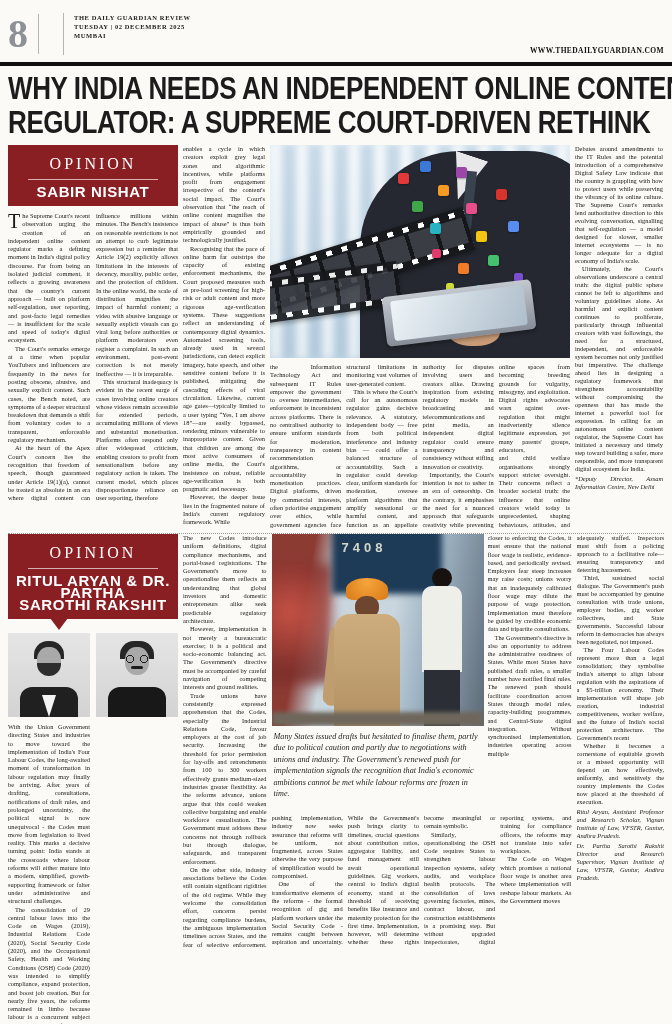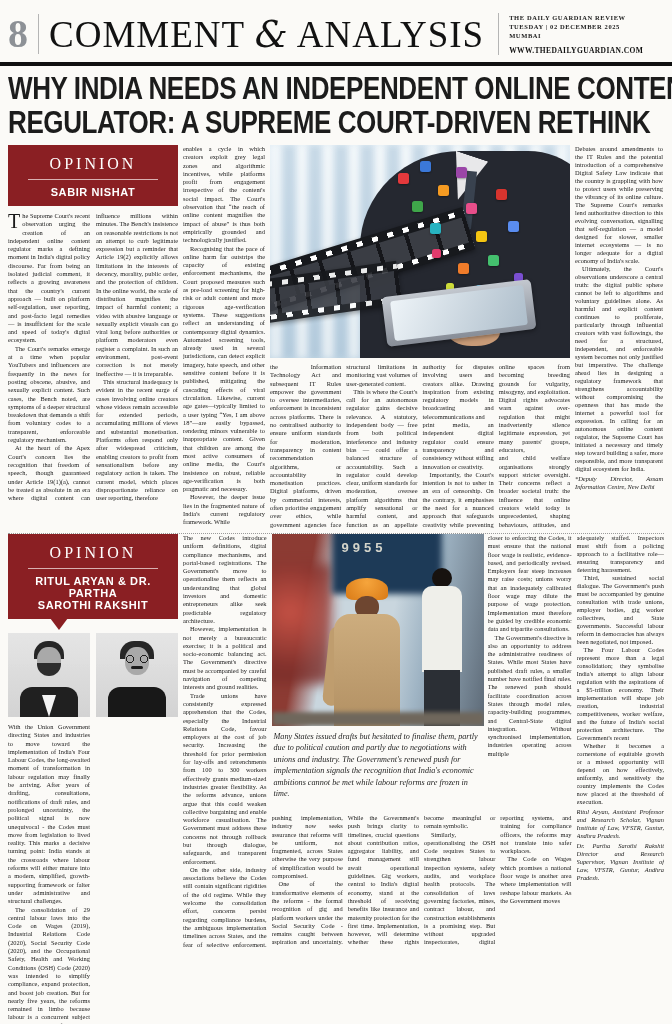--- a/index.html
+++ b/index.html
@@ -9,38 +9,38 @@
     font-family:"Liberation Serif", serif; color:#1a1a1a; position:relative; overflow:hidden;
   }
   
   .hdr { height:62px; display:flex; align-items:center; padding:6px 8px 0 8px; }
   .pageno { font-size:40px; font-weight:bold; color:#8d9196; line-height:40px; padding-right:8px; }
   .vrule { width:1px; height:40px; background:#b5b5b5; margin:0 10px 0 2px; }
   .section-title { font-size:37px; letter-spacing:1px; color:#121212; white-space:nowrap; }
   .section-title .amp { font-style:italic; font-family:"DejaVu Serif", serif; }
   .mast { margin-left:14px; border-left:1px solid #b5b5b5; padding-left:10px; flex:1; }
   .mast .l { font-size:6.5px; font-weight:bold; letter-spacing:.6px; color:#222; line-height:9px; }
-  .website { font-size:7.5px; font-weight:bold; letter-spacing:.4px; color:#111; margin-top:6px; }
+  .website { text-align:right; font-size:7.5px; font-weight:bold; letter-spacing:.4px; color:#111; margin-top:6px; }
   .blackbar { height:4px; background:#101010; margin:0; }
   
   .h1wrap { padding:6px 8px 5px 8px; }
   .h1line { font-family:"Liberation Sans", sans-serif; font-weight:700; font-size:31px; line-height:34px;
             letter-spacing:-.5px; color:#1c1c1c; transform:scaleX(.84); transform-origin:left center; white-space:nowrap; }
   
   .body-row { display:flex; gap:5px; margin:0 8px; }
   .coltext { font-size:6.4px; line-height:8.3px; text-align:justify; overflow:hidden; }
   .coltext p { margin:0; text-indent:7px; }
   .coltext p.noindent { text-indent:0; }
   .coltext p.attr { font-style:italic; text-indent:0; margin-top:2px; }
   .two-col { column-count:2; column-gap:6px; column-fill:auto; }
   .four-col { column-count:4; column-gap:5px; column-fill:auto; }
   .opbox { background:#8a1f23; color:#fff; text-align:center; padding:10px 6px 8px 6px; }
   .opbox .optitle { font-size:16px; letter-spacing:3px; font-family:Liberation Serif, serif; }
   .opbox .oprule { height:1px; background:#d9b0b1; margin:6px 14px 6px 14px; }
-  .opbox .opauthor { font-family:"Liberation Sans", sans-serif; font-weight:700; font-size:11px; letter-spacing:.6px; line-height:12px; }
+  .opbox .opauthor { font-family:"Liberation Sans", sans-serif; font-weight:700; font-size:15px; letter-spacing:.6px; line-height:12px; }
   .dropcap::first-letter { float:left; font-size:20px; line-height:16px; padding:1px 2px 0 0; }
   .dotsep { border-top:1.5px dotted #9a9a9a; margin:4px 8px 0 8px; }
   
   .a1-blockA { width:170px; display:flex; flex-direction:column; }
   .a1-blockA .two-col { height:296px; margin-top:6px; }
   .a1-blockB { width:82px; height:384px; }
   .a1-blockC { width:300px; }
   .a1-blockC .four-col { height:166px; margin-top:5px; }
   .a1-blockD { width:88px; height:384px; line-height:8.0px; }
   
@@ -113,25 +113,20 @@
   .photo2 .ground { position:absolute; left:0; bottom:0; width:100%; height:14px; background:#6f675c; filter:blur(2px); }
 </style>
 </head>
 <body>
 
 <div id="page">
 
   <div class="hdr">
     <div class="pageno">8</div>
     <div class="vrule"></div>
-    <div class="section-title">
-      <span>COMMENT</span>
-      <span class="amp">&amp;</span>
-      <span>ANALYSIS</span>
-    </div>
     <div class="mast">
       <div class="l">THE DAILY GUARDIAN REVIEW</div>
       <div class="l">TUESDAY | 02 DECEMBER 2025</div>
       <div class="l">MUMBAI</div>
       <div class="website">WWW.THEDAILYGUARDIAN.COM</div>
     </div>
   </div>
   <div class="blackbar"></div>
 
   <div class="h1wrap">
@@ -251,21 +246,21 @@
       <p>Trade unions have consistently expressed apprehension that the Codes, especially the Industrial Relations Code, favour employers at the cost of job security. Increasing the threshold for prior permission for lay-offs and retrenchments from 100 to 300 workers effectively grants medium-sized industries greater flexibility. As the reforms advance, unions argue that this could weaken collective bargaining and enable workforce casualisation. The Government must address these concerns not through rollback but through dialogue, safeguards, and transparent enforcement.</p>
       <p>On the other side, industry associations believe the Codes still contain significant rigidities of the old regime. While they welcome the consolidation effort, concerns persist regarding compliance burdens, the ambiguous implementation timelines across States, and the fear of selective enforcement. With the Government</p>
     </div>
 
     <div class="a2-trackCD">
       <div class="cd-top">
         <div class="cd-left">
           <div class="photo2">
             <div class="blur1"></div>
             <div class="blur2"></div>
-            <div class="digits">9955</div>
+            <div class="digits">7408</div>
             <div class="helmet"></div>
             <div class="face2"></div>
             <div class="sleeve"></div>
             <div class="jacket"></div>
             <div class="man2head"></div>
             <div class="man2body"></div>
             <div class="man2legs"></div>
             <div class="ground"></div>
           </div>
           <div class="caption">Many States issued drafts but hesitated to finalise them, partly due to political caution and partly due to negotiations with unions and industry. The Government's renewed push for implementation signals the recognition that India's economic ambitions cannot be met while labour reforms are frozen in time.</div>

